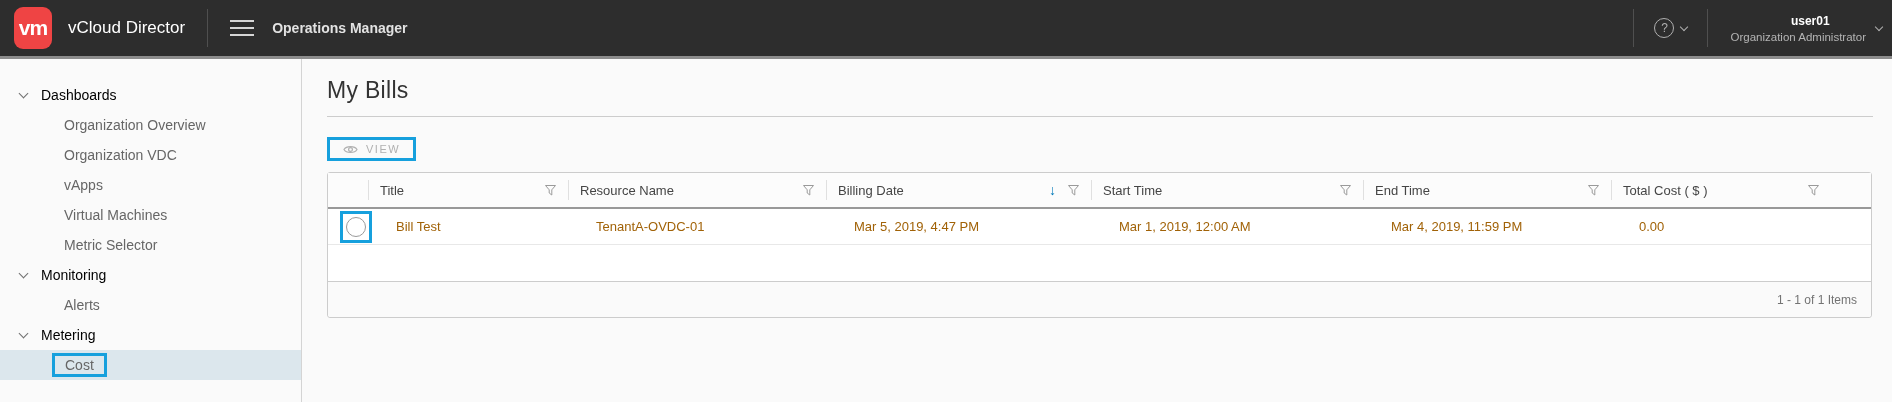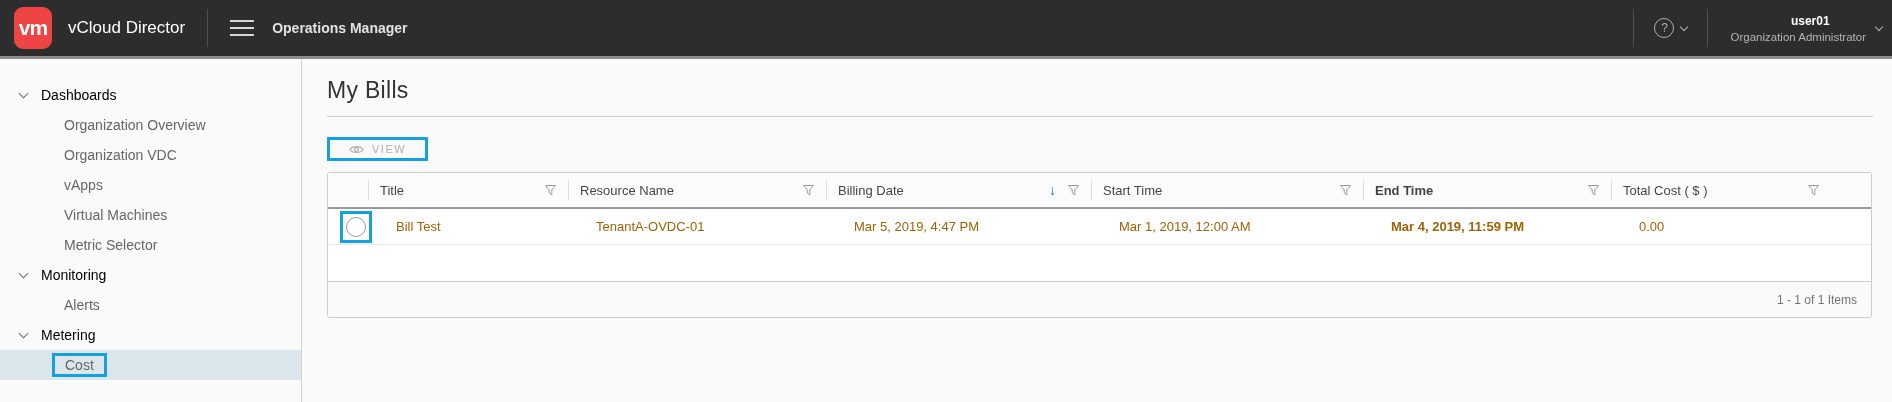--- a/index.html
+++ b/index.html
@@ -55,31 +55,31 @@
   .nav-item { padding-left:64px; }
   .nav-item-active { padding-left:0; background:#dce7ed; }
   .focus-box { border:3px solid #16a0dd; padding:1px 10px; margin-left:52px; display:inline-block; }
   
   .main { flex:1; padding:0 19px 0 25px; }
   .page-title { margin-top:19px; font-size:23px; font-weight:300; color:#333; letter-spacing:0.3px; line-height:25px; }
   .rule { border:none; border-top:1px solid #cccccc; margin-top:13px; }
   .toolbar { margin-top:20px; }
   .view-btn {
     display:inline-flex; align-items:center; gap:8px; border:3px solid #16a0dd;
-    background:transparent; padding:3px 19px; font-size:11px; letter-spacing:1.5px;
+    background:transparent; padding:3px 13px; font-size:11px; letter-spacing:1.5px;
     color:#b0b0b0; font-weight:500; font-family:inherit; cursor:default;
   }
   
   .datagrid { margin-top:11px; width:1545px; background:#fff; border:1px solid #ccc; border-radius:3px; }
   .dg-head { display:flex; height:36px; align-items:stretch; background:#fcfcfc; border-bottom:2px solid #999; }
   .dg-col { position:relative; display:flex; align-items:center; padding:0 12px; font-size:13px; color:#454545; }
   .dg-col + .dg-col::before { content:""; position:absolute; left:0; top:7px; bottom:7px; width:1px; background:#e0e0e0; }
   .c0 { flex:0 0 40px; justify-content:center; padding:0; }
   .c1 { flex:0 0 200px; } .c2 { flex:0 0 258px; } .c3 { flex:0 0 265px; }
-  .c4 { flex:0 0 272px; } .c5 { flex:0 0 248px;font-weight:bold; } .c6 { flex:1 1 260px; }
+  .c4 { flex:0 0 272px; } .c5 { flex:0 0 248px; } .c6 { flex:1 1 260px; }
   .c6.head-cell { padding-right:52px; }
   .spacer { flex:1; }
   .sort-arrow { color:#0079b8; font-size:14px; margin-right:12px; line-height:1; }
   .funnel { display:flex; cursor:pointer; }
   .dg-row { display:flex; height:36px; align-items:stretch; border-bottom:1px solid #e8e8e8; font-size:13px; color:#a16207; background:#fff; }
   .dg-cell { display:flex; align-items:center; padding:0 12px; }
   .dg-filler { height:37px; border-bottom:1px solid #ccc; background:#fff; }
   .dg-foot {
     height:35px; display:flex; align-items:center; justify-content:flex-end;
     padding-right:14px; font-size:12px; color:#737373; background:#fafafa; border-radius:0 0 3px 3px;

